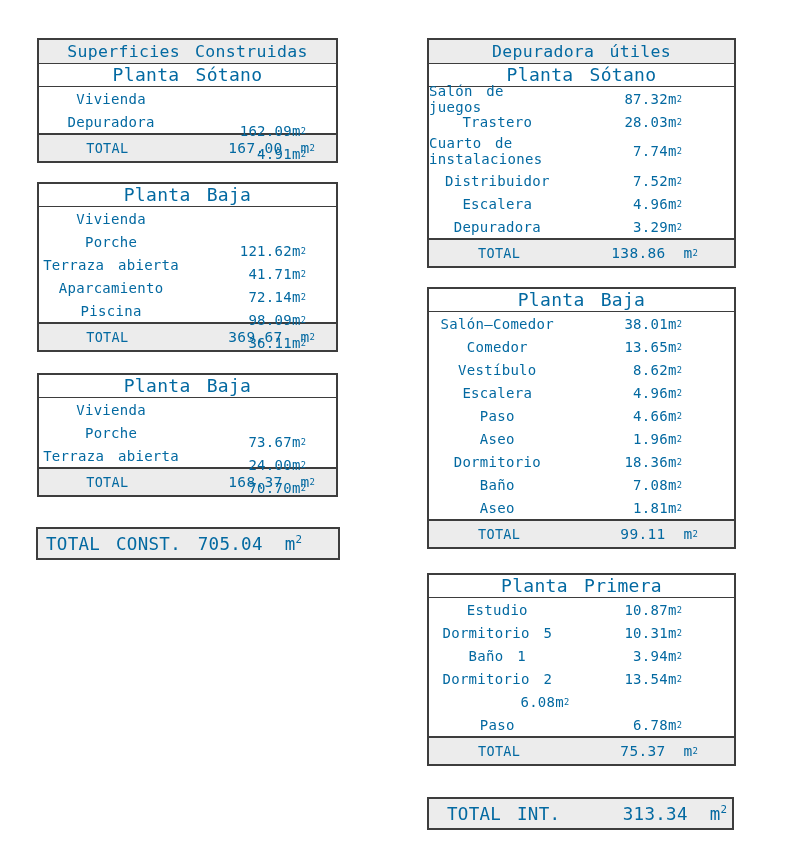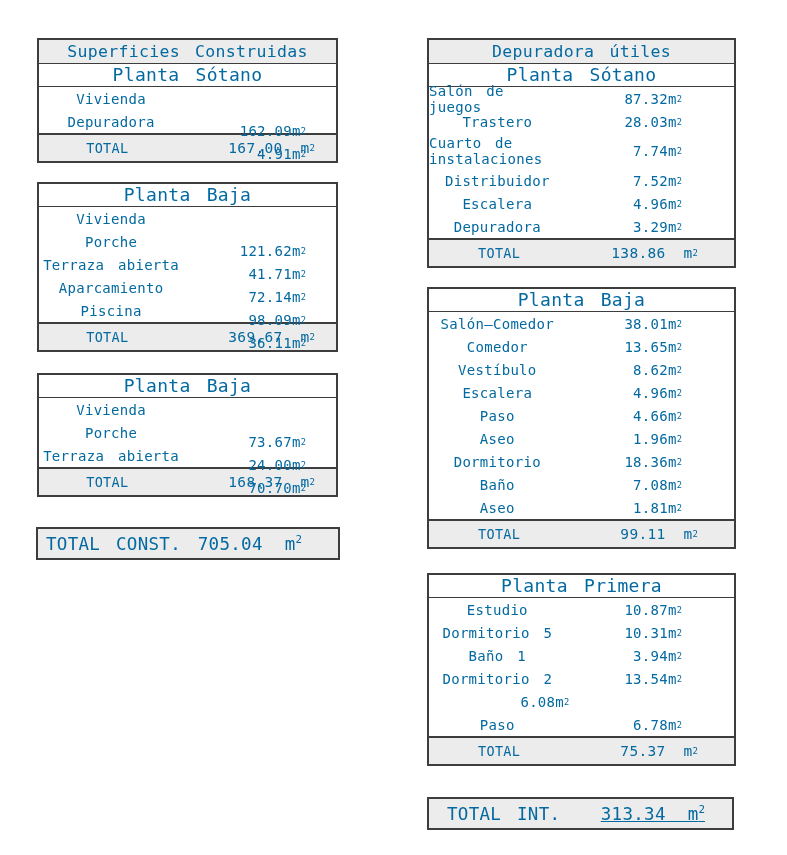--- a/index.html
+++ b/index.html
@@ -98,21 +98,21 @@
   }
   .grand .g-label { padding-left: 8px; }
   .grand .g-value {
     margin-left: auto;
     word-spacing: 11px;
   }
   .grand.const { left: 36px;  top: 527px; width: 300px; height: 29px; }
   .grand.int   { left: 427px; top: 797px; width: 303px; height: 29px; }
   .grand.const .g-value { padding-right: 36px; }
   .grand.int   .g-label { padding-left: 18px; }
-  .grand.int   .g-value { padding-right: 27px; text-decoration: underline; }
+  .grand.int   .g-value { padding-right: 5px; }
 
   sup {
     font-size: 0.62em;
     vertical-align: super;
     line-height: 0;
     letter-spacing: 0;
   }
 </style>
 </head>
 <body>

